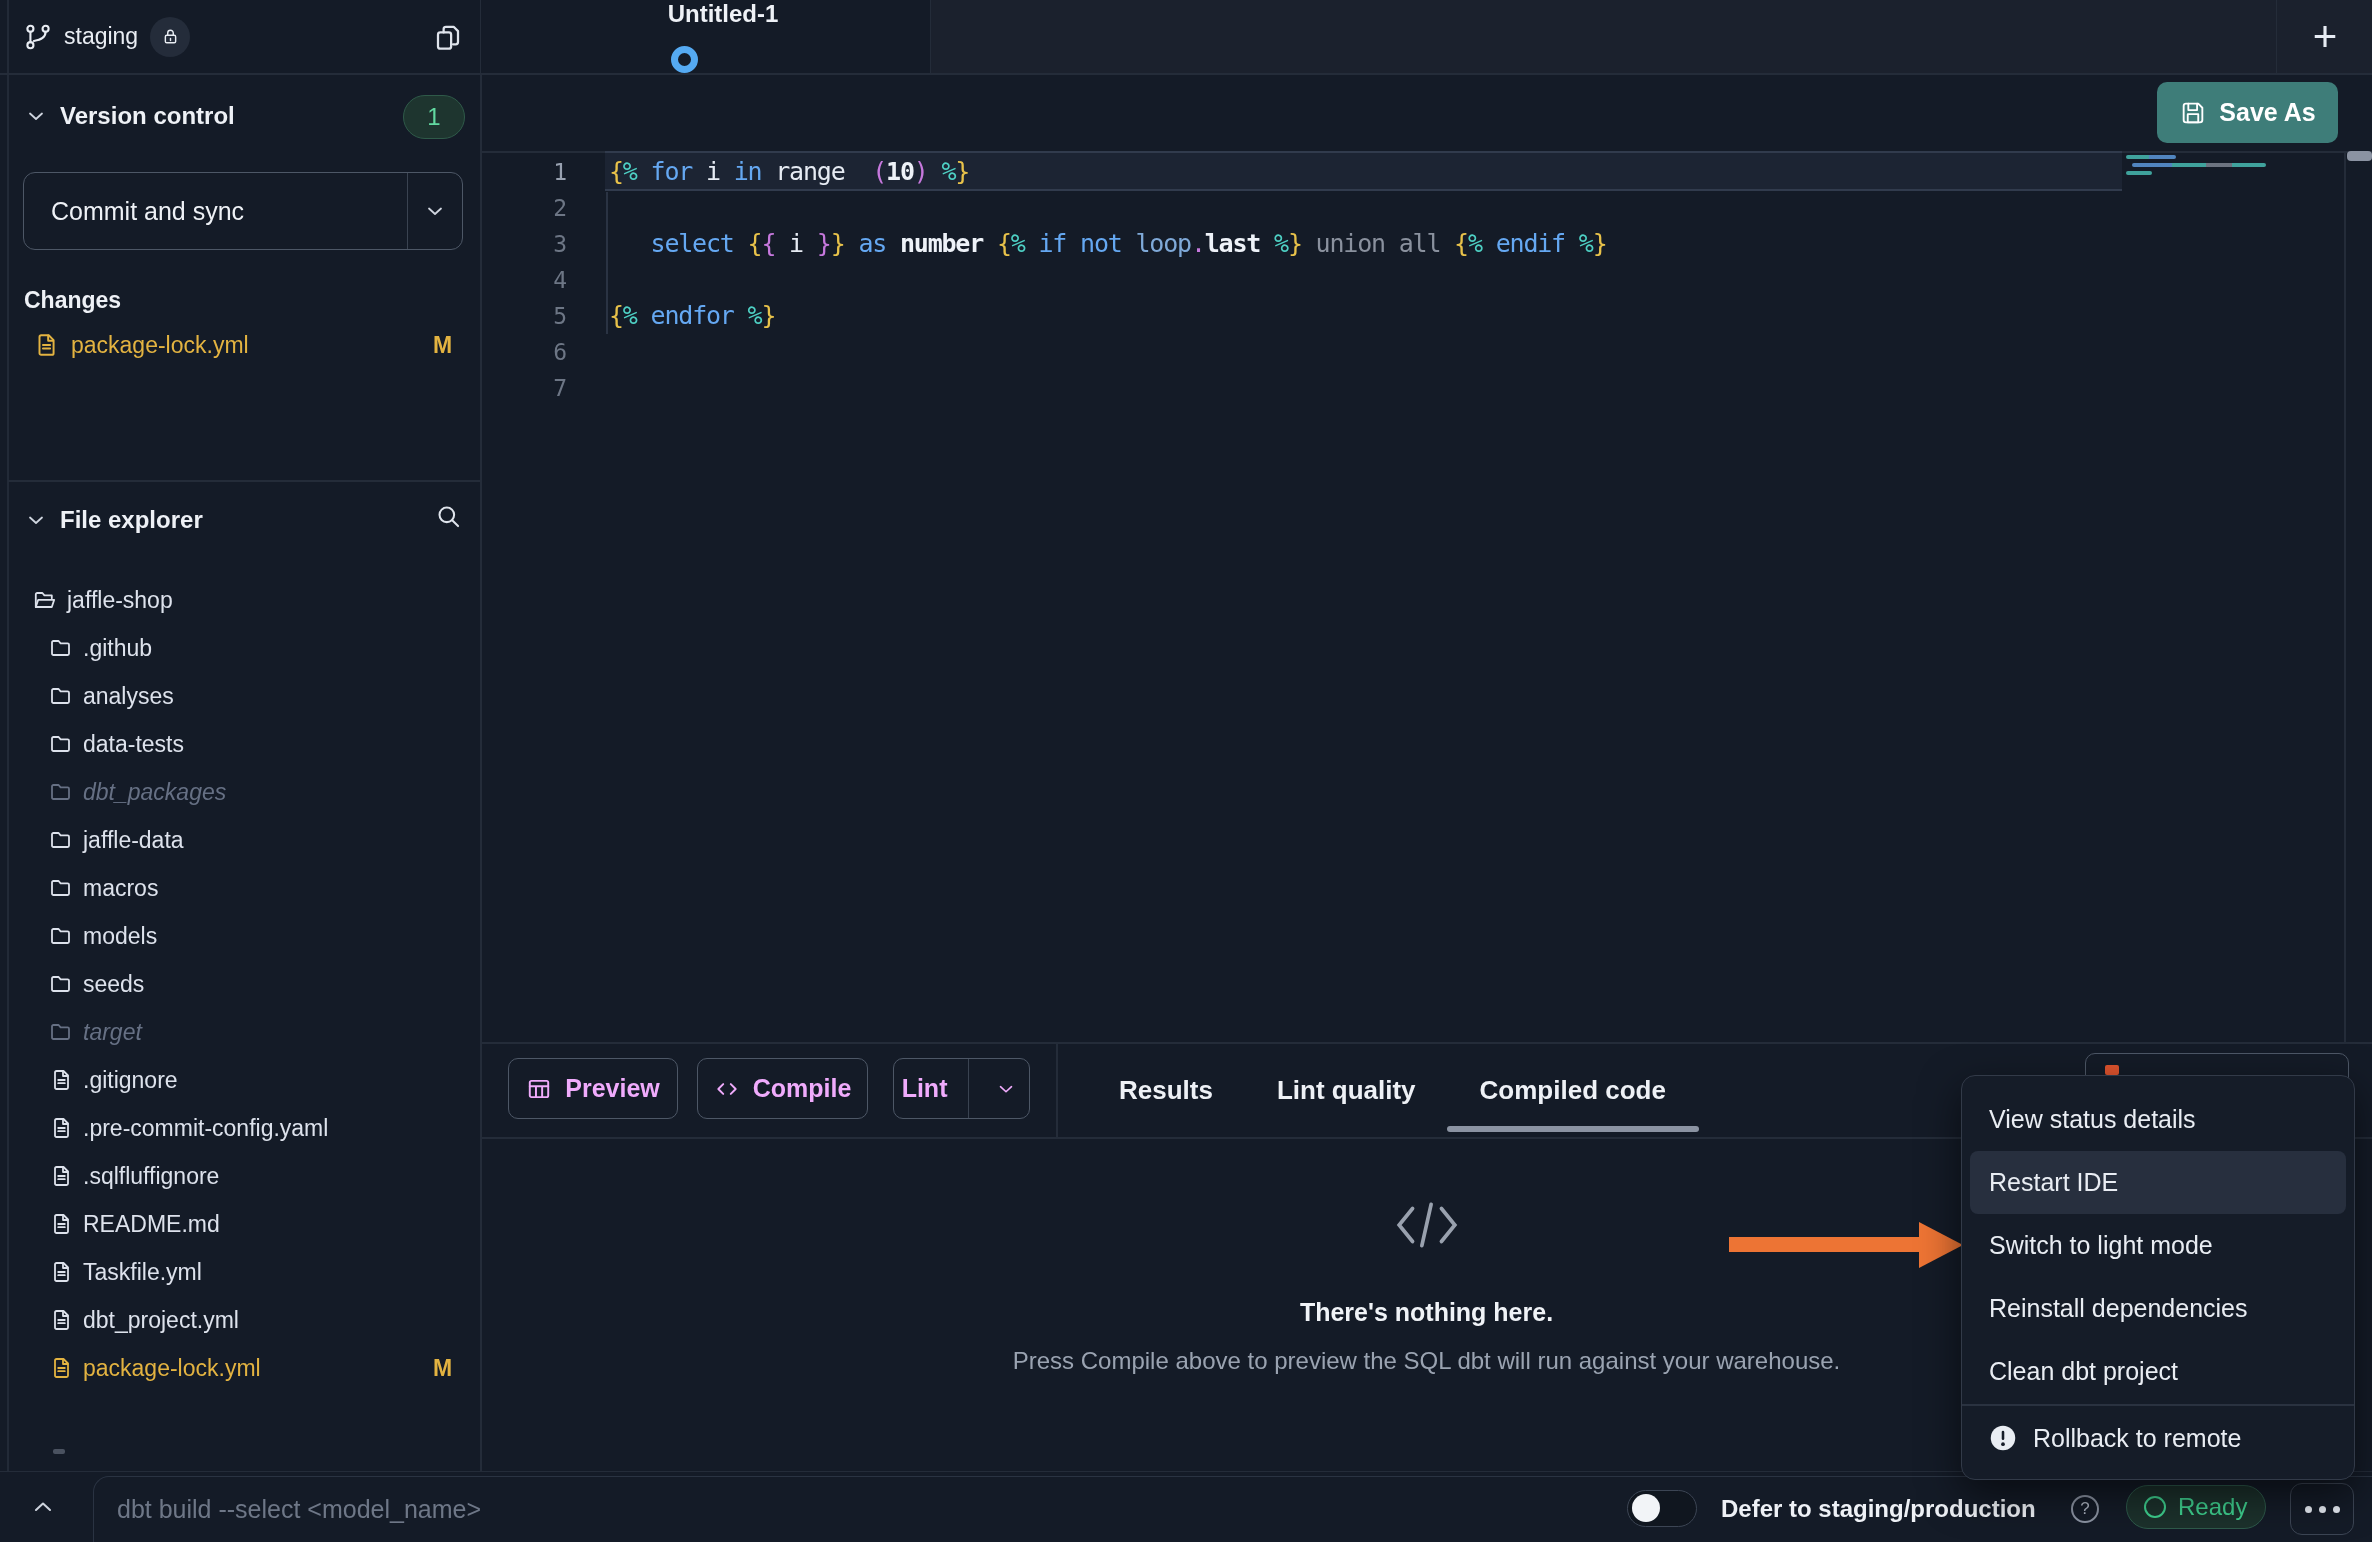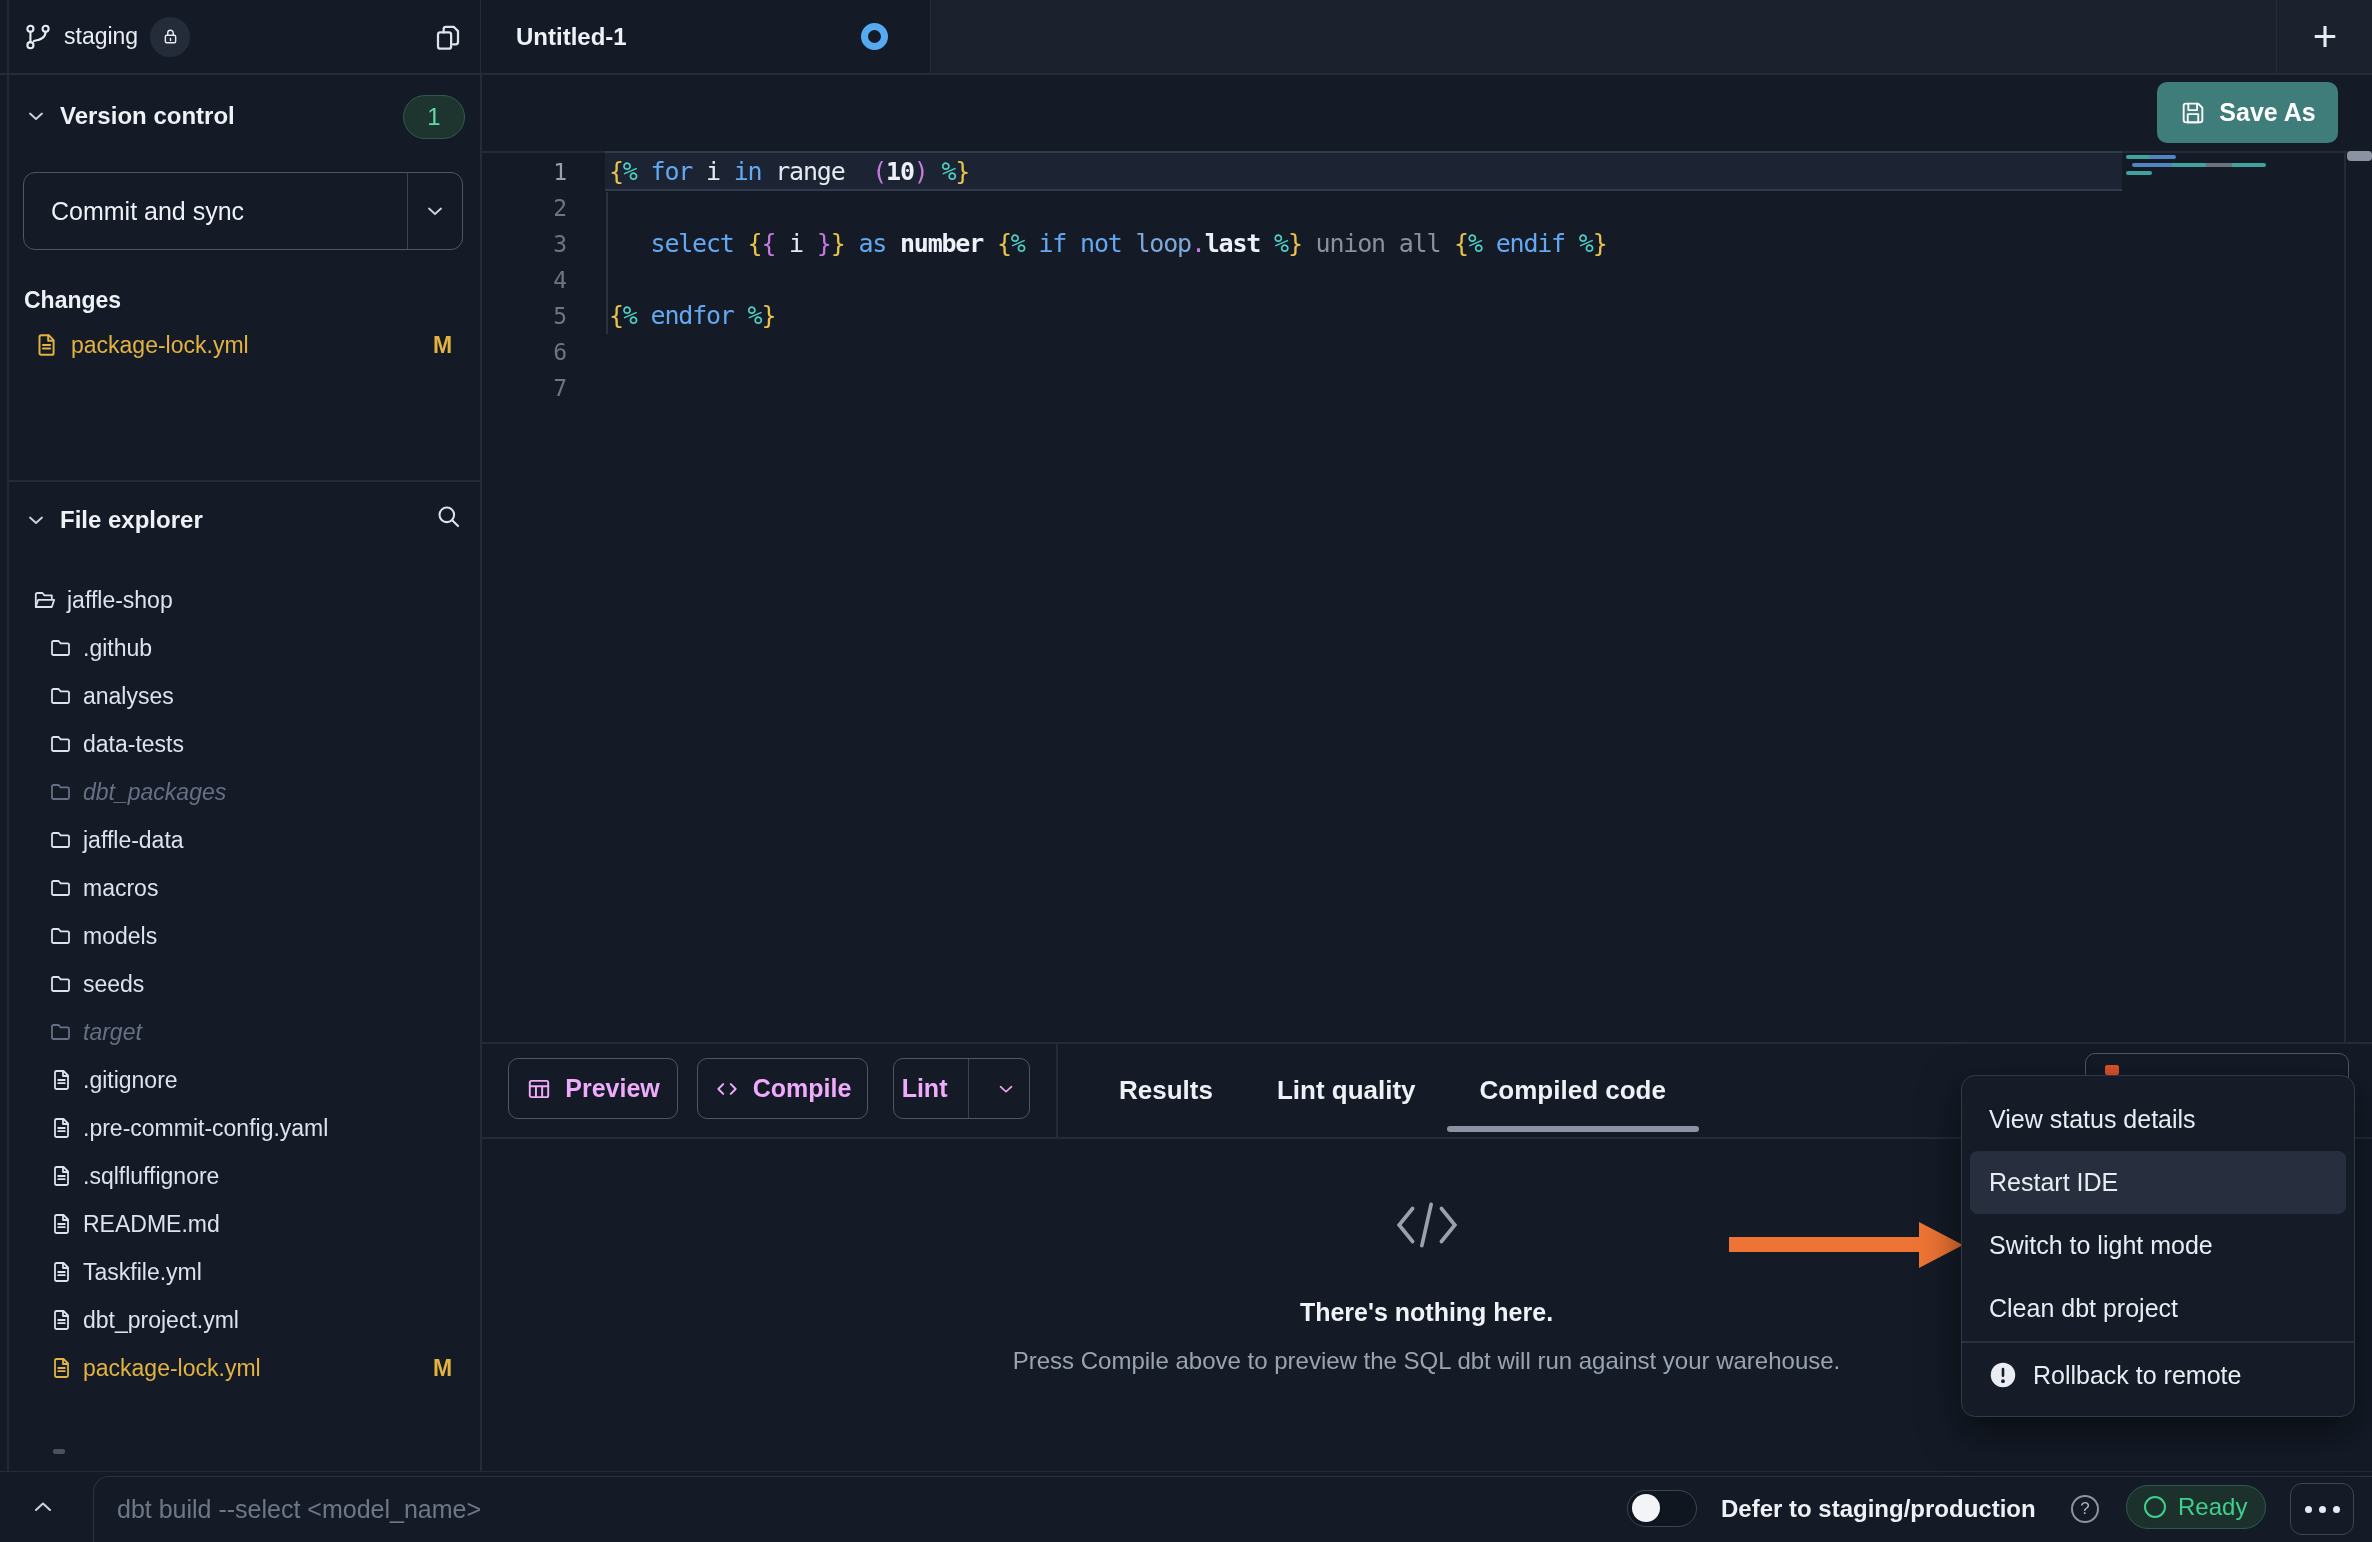--- a/index.html
+++ b/index.html
@@ -31,21 +31,21 @@
   #tree{position:absolute;left:8px;top:576px;width:473px;}
   .tree-row{position:relative;height:48px;display:flex;align-items:center;color:#dde2ec;font-size:23px;}
   .tree-row .ic{width:24px;height:24px;margin-right:10px;flex:0 0 auto;}
   .tree-row.dimmed{color:#667084;font-style:italic;}
   .tree-row.modified{color:#e3b341;}
   #tree-partial{left:53px;top:1449px;width:12px;height:5px;background:#4a5260;border-radius:2px;}
 
   
   #tabbar-rest{left:930px;top:0;width:1442px;height:73px;background:#1b212d;}
   #tab-active{left:481px;top:0;width:449px;height:73px;background:#141b27;border-right:1.5px solid #242c39;
-              display:flex;align-items:center;}
+              display:flex;align-items:center;flex-direction:column;}
   #tab-active .t{margin-left:35px;font-size:24px;font-weight:700;color:#eef1f6;flex:1;}
   .unsaved-dot{width:13px;height:13px;border:7px solid #55aaf2;border-radius:50%;margin-right:42px;}
   #plus-cell{left:2276px;top:0;width:96px;height:73px;background:#1b212d;border-left:1.5px solid #242c39;
              display:flex;align-items:center;justify-content:center;font-size:42px;font-weight:300;color:#e6ebf3;}
   #saveas-btn{left:2157px;top:82px;width:181px;height:61px;background:#3e7d79;border-radius:10px;
               display:flex;align-items:center;justify-content:center;gap:12px;color:#fff;font-size:25px;font-weight:600;}
   #saveas-btn .ic{width:28px;height:28px;stroke-width:1.6;}
 
   
   #active-line{left:605px;top:151px;width:1517px;height:40px;background:#1c2433;
@@ -457,20 +457,23 @@
       <div class="menu-item">
         <span>View status details</span>
       </div>
       <div class="menu-item hl">
         <span>Restart IDE</span>
       </div>
       <div class="menu-item">
         <span>Switch to light mode</span>
       </div>
       <div class="menu-item">
+        <span>Reinstall dependencies</span>
+      </div>
+      <div class="menu-item">
         <span>Clean dbt project</span>
       </div>
       <div class="menu-div"></div>
       <div class="menu-item">
         <svg class="ic m-ic" style="color:#e9edf3">
           <use href="#i-alert"></use>
         </svg>
         <span>Rollback to remote</span>
       </div>
     </div>

